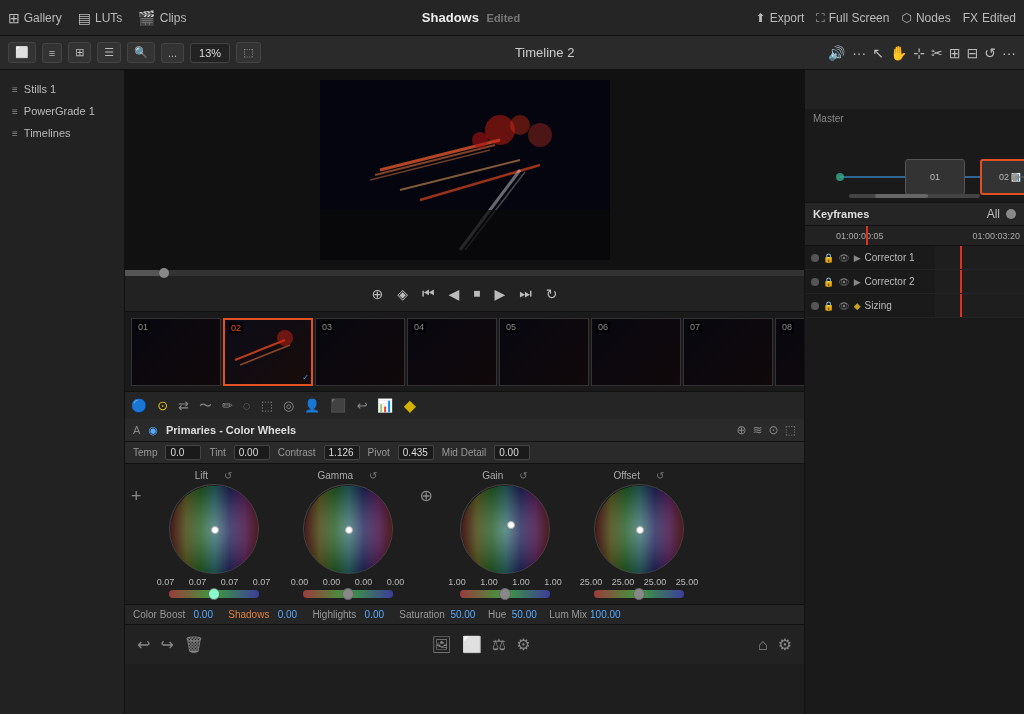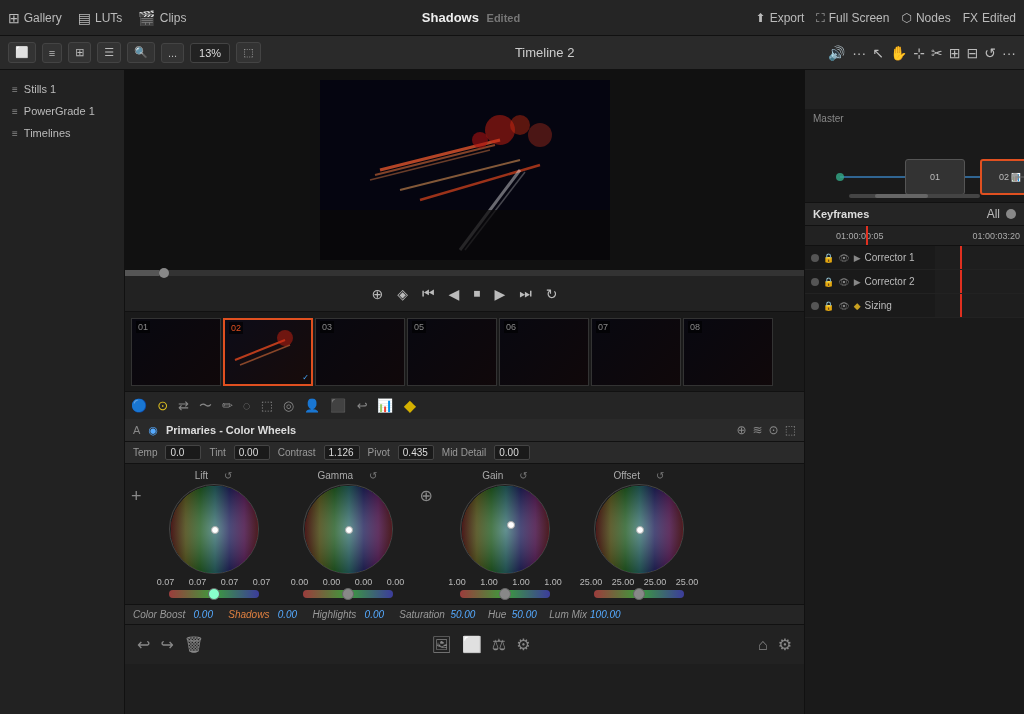--- a/index.html
+++ b/index.html
@@ -264,21 +264,20 @@
     .wheel-val { min-width: 28px; text-align: center; }
 
     
     .bottom-params {
       display: flex;
       align-items: center;
       padding: 4px 8px;
       gap: 10px;
       background: #252525;
       border-top: 1px solid #111;
-      font-style: italic;
     }
     .bottom-param {
       display: flex; align-items: center; gap: 3px;
     }
     .bp-label { color: #999; font-size: 10px; }
     .bp-value {
       color: #5af;
       font-size: 10px;
       min-width: 30px;
       text-align: center;
@@ -604,20 +603,24 @@
         </div>
         <span class="film-thumb-num" style="color:#e05020;">02</span>
         <div style="position:absolute;bottom:2px;right:2px;color:#4af;font-size:8px;">✓</div>
       </div>
       <div class="film-thumb">
         <div class="film-thumb-bg"></div>
         <span class="film-thumb-num">03</span>
       </div>
       <div class="film-thumb">
         <div class="film-thumb-bg"></div>
+        <span class="film-thumb-num">04</span>
+      </div>
+      <div class="film-thumb">
+        <div class="film-thumb-bg"></div>
         <span class="film-thumb-num">05</span>
       </div>
       <div class="film-thumb">
         <div class="film-thumb-bg"></div>
         <span class="film-thumb-num">06</span>
       </div>
       <div class="film-thumb">
         <div class="film-thumb-bg"></div>
         <span class="film-thumb-num">07</span>
       </div>

